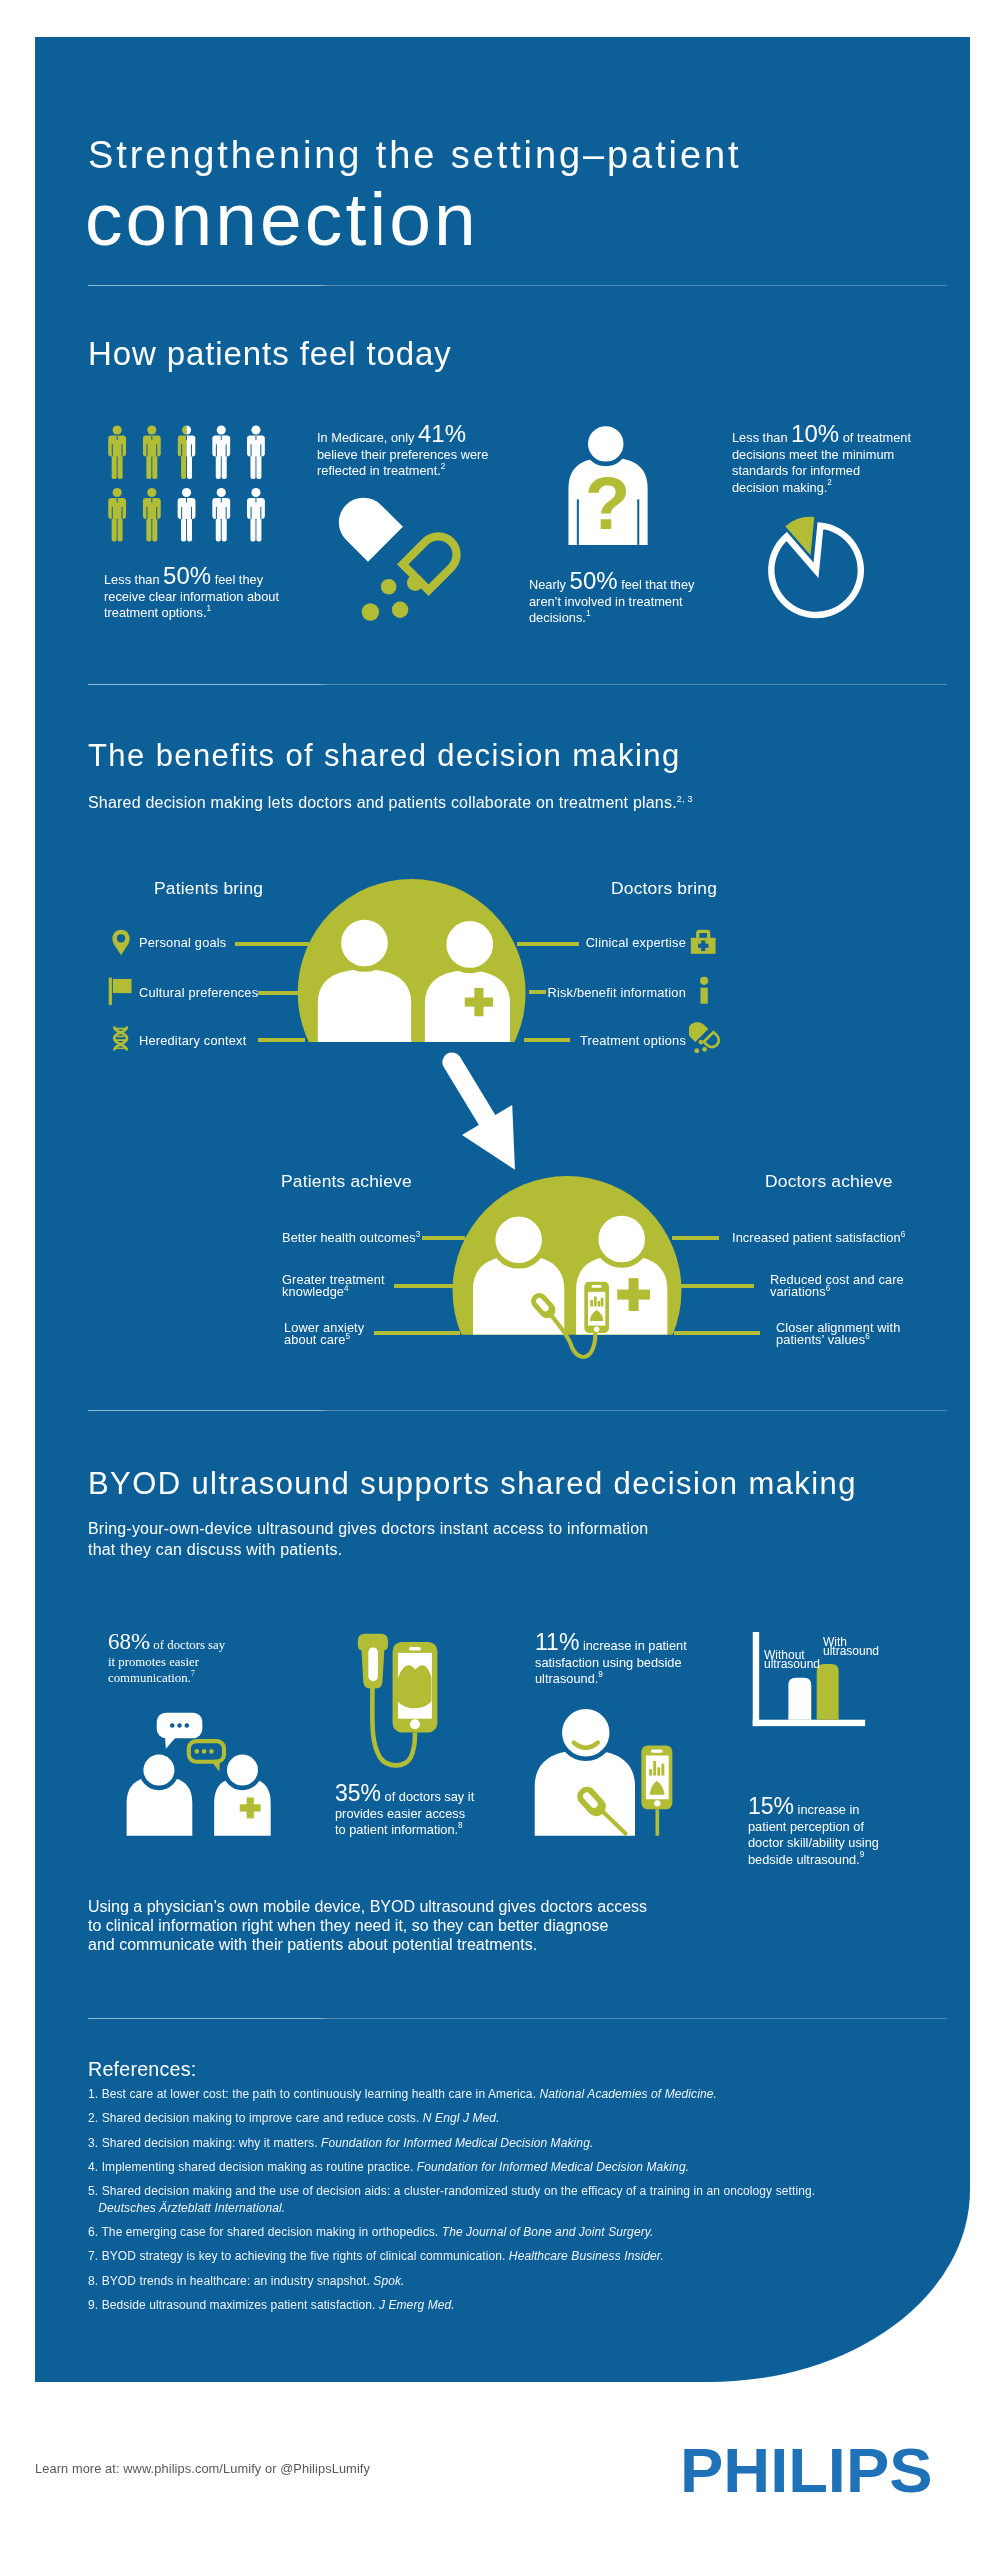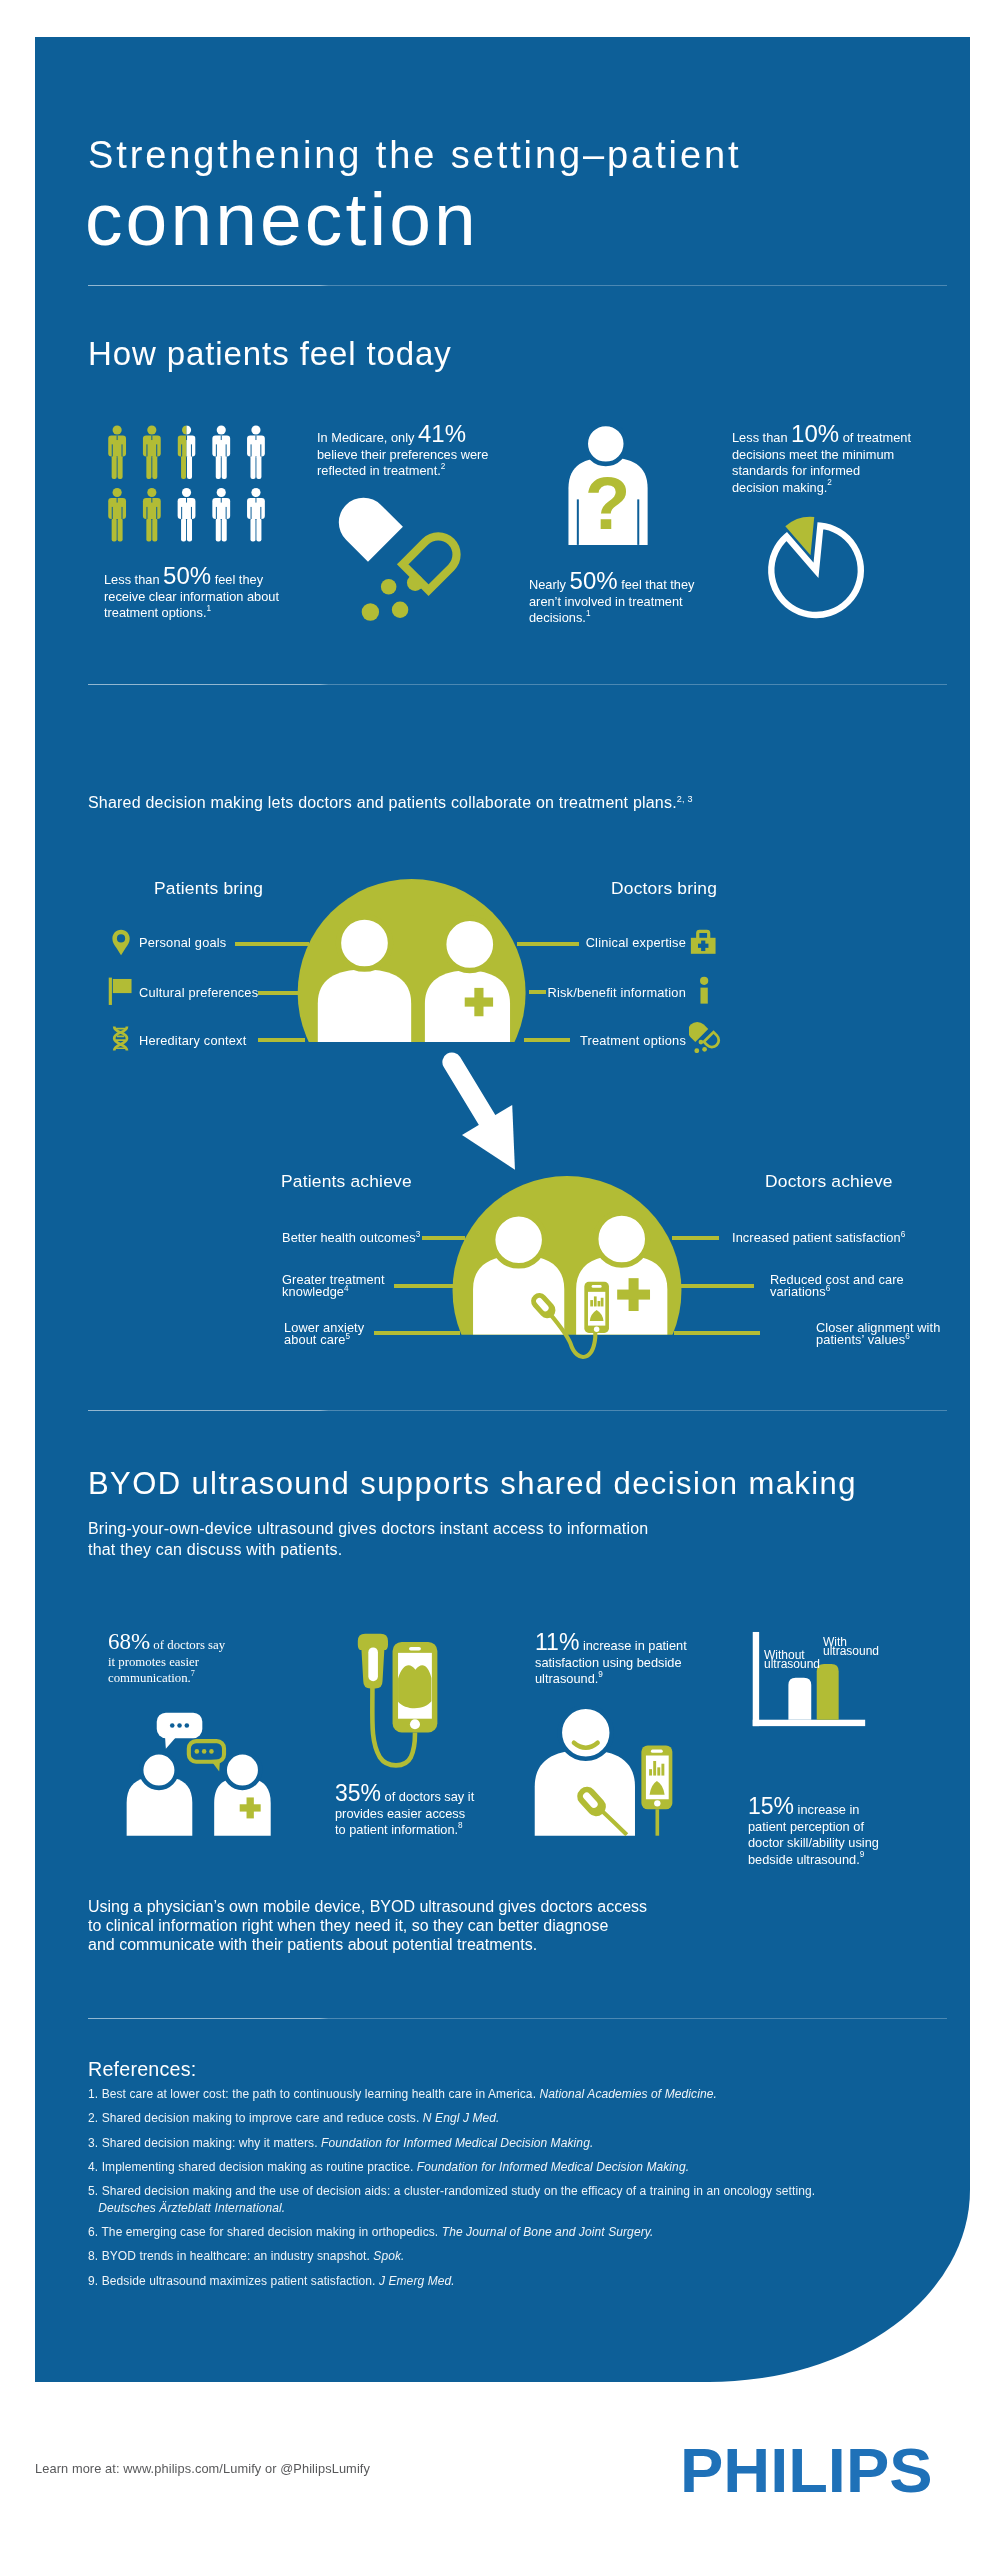--- a/index.html
+++ b/index.html
@@ -128,20 +128,21 @@
 
   <svg class="abs" id="pie-icon" style="left:763px;top:512px;" width="106" height="112" viewBox="0 0 116 122">
     <path d="M 58,63.5 L 25.9,26.5 A 49 49 0 1 0 62.8,14.7 Z" fill="none" stroke="#ffffff" stroke-width="7"></path>
     <path d="M 52,47 L 24.4,15.3 A 42 42 0 0 1 56.1,5.2 Z" fill="#b2bc35"></path>
   </svg>
 
   <div class="abs w stat" style="left:732px;top:426px;width:192px;">Less than <b>10%</b> of treatment<br>decisions meet the minimum<br>standards for informed<br>decision making.<sup>2</sup></div>
 
   <div class="hr" style="left:88px;top:684px;width:859px;"></div>
 
+  <div class="abs w" style="left:88px;top:738px;font-size:31px;letter-spacing:1.4px;">The benefits of shared decision making</div>
   <div class="abs w sub" style="left:88px;top:794px;">Shared decision making lets doctors and patients collaborate on treatment plans.<sup>2, 3</sup></div>
 
   <div class="abs w lbl" style="left:110px;top:878px;margin-left:44px;">Patients bring</div>
   <div class="abs w lbl" style="left:611px;top:878px;">Doctors bring</div>
 
   <svg class="abs" id="circle1" style="left:294px;top:877px;" width="238" height="165" viewBox="0 0 260 180">
     <circle cx="128.5" cy="126.5" r="124.5" fill="#b2bc35"></circle>
     <path d="M 26,180 L 26,138 C 26,112 45,101 77,101 C 109,101 128,112 128,138 L 128,180 Z" fill="#ffffff"></path>
     <circle cx="77" cy="72" r="28.5" fill="#ffffff" stroke="#b2bc35" stroke-width="6"></circle>
     <path d="M 143,180 L 143,138 C 143,113 162,102 189.5,102 C 217,102 236,113 236,138 L 236,180 Z" fill="#ffffff"></path>
@@ -231,21 +232,21 @@
       <path d="M 158.5,147 Q 165,151 166,159 L 151,159 Q 152,151 158.5,147 Z"></path>
     </g>
   </svg>
 
   <div class="abs w ach" style="left:282px;top:1232px;">Better health outcomes<sup>3</sup></div>
   <div class="abs w ach" style="left:282px;top:1274px;">Greater treatment<br>knowledge<sup>4</sup></div>
   <div class="abs w ach" style="left:284px;top:1322px;">Lower anxiety<br>about care<sup>5</sup></div>
 
   <div class="abs w ach" style="left:732px;top:1232px;">Increased patient satisfaction<sup>6</sup></div>
   <div class="abs w ach" style="left:770px;top:1274px;">Reduced cost and care<br>variations<sup>6</sup></div>
-  <div class="abs w ach" style="left:776px;top:1322px;margin-left:40px;">Closer alignment with<br>patients’ values<sup>6</sup></div>
+  <div class="abs w ach" style="left:776px;top:1322px;">Closer alignment with<br>patients’ values<sup>6</sup></div>
 
   <div class="abs" id="c2-lines">
     <div class="abs" style="left:422px;top:1236px;width:43px;height:3.7px;background:#b2bc35;"></div>
     <div class="abs" style="left:394px;top:1284px;width:59px;height:3.7px;background:#b2bc35;"></div>
     <div class="abs" style="left:374px;top:1331px;width:86px;height:3.7px;background:#b2bc35;"></div>
     <div class="abs" style="left:672px;top:1236px;width:47px;height:3.7px;background:#b2bc35;"></div>
     <div class="abs" style="left:681px;top:1284px;width:73px;height:3.7px;background:#b2bc35;"></div>
     <div class="abs" style="left:674px;top:1331px;width:86px;height:3.7px;background:#b2bc35;"></div>
   </div>
 
@@ -325,20 +326,21 @@
   <div class="hr" style="left:88px;top:2018px;width:859px;"></div>
 
   <div class="abs w" style="left:88px;top:2058px;font-size:19.7px;letter-spacing:0.2px;">References:</div>
   <div class="abs refs" style="left:88px;top:2086px;width:805px;">
     <div>1. Best care at lower cost: the path to continuously learning health care in America. <i>National Academies of Medicine.</i></div>
     <div>2. Shared decision making to improve care and reduce costs. <i>N Engl J Med.</i></div>
     <div>3. Shared decision making: why it matters. <i>Foundation for Informed Medical Decision Making.</i></div>
     <div>4. Implementing shared decision making as routine practice. <i>Foundation for Informed Medical Decision Making.</i></div>
     <div>5. Shared decision making and the use of decision aids: a cluster-randomized study on the efficacy of a training in an oncology setting.<br>&nbsp;&nbsp;&nbsp;<i>Deutsches Ärzteblatt International.</i></div>
     <div>6. The emerging case for shared decision making in orthopedics. <i>The Journal of Bone and Joint Surgery.</i></div>
+    <div>7. BYOD strategy is key to achieving the five rights of clinical communication. <i>Healthcare Business Insider.</i></div>
     <div>8. BYOD trends in healthcare: an industry snapshot. <i>Spok.</i></div>
     <div>9. Bedside ultrasound maximizes patient satisfaction. <i>J Emerg Med.</i></div>
   </div>
 
   <div class="abs" style="left:35px;top:2461px;font-size:12.8px;color:#58595b;letter-spacing:0.1px;">Learn more at: www.philips.com/Lumify or @PhilipsLumify</div>
   <svg class="abs" id="philips-logo" style="left:680px;top:2436px;" width="258" height="59" viewBox="0 0 282 64">
     <text x="0" y="61" font-family="Liberation Sans, sans-serif" font-weight="bold" font-size="68" fill="#1f71b8" textLength="276" lengthAdjust="spacingAndGlyphs">PHILIPS</text>
   </svg>
 </div>
 

